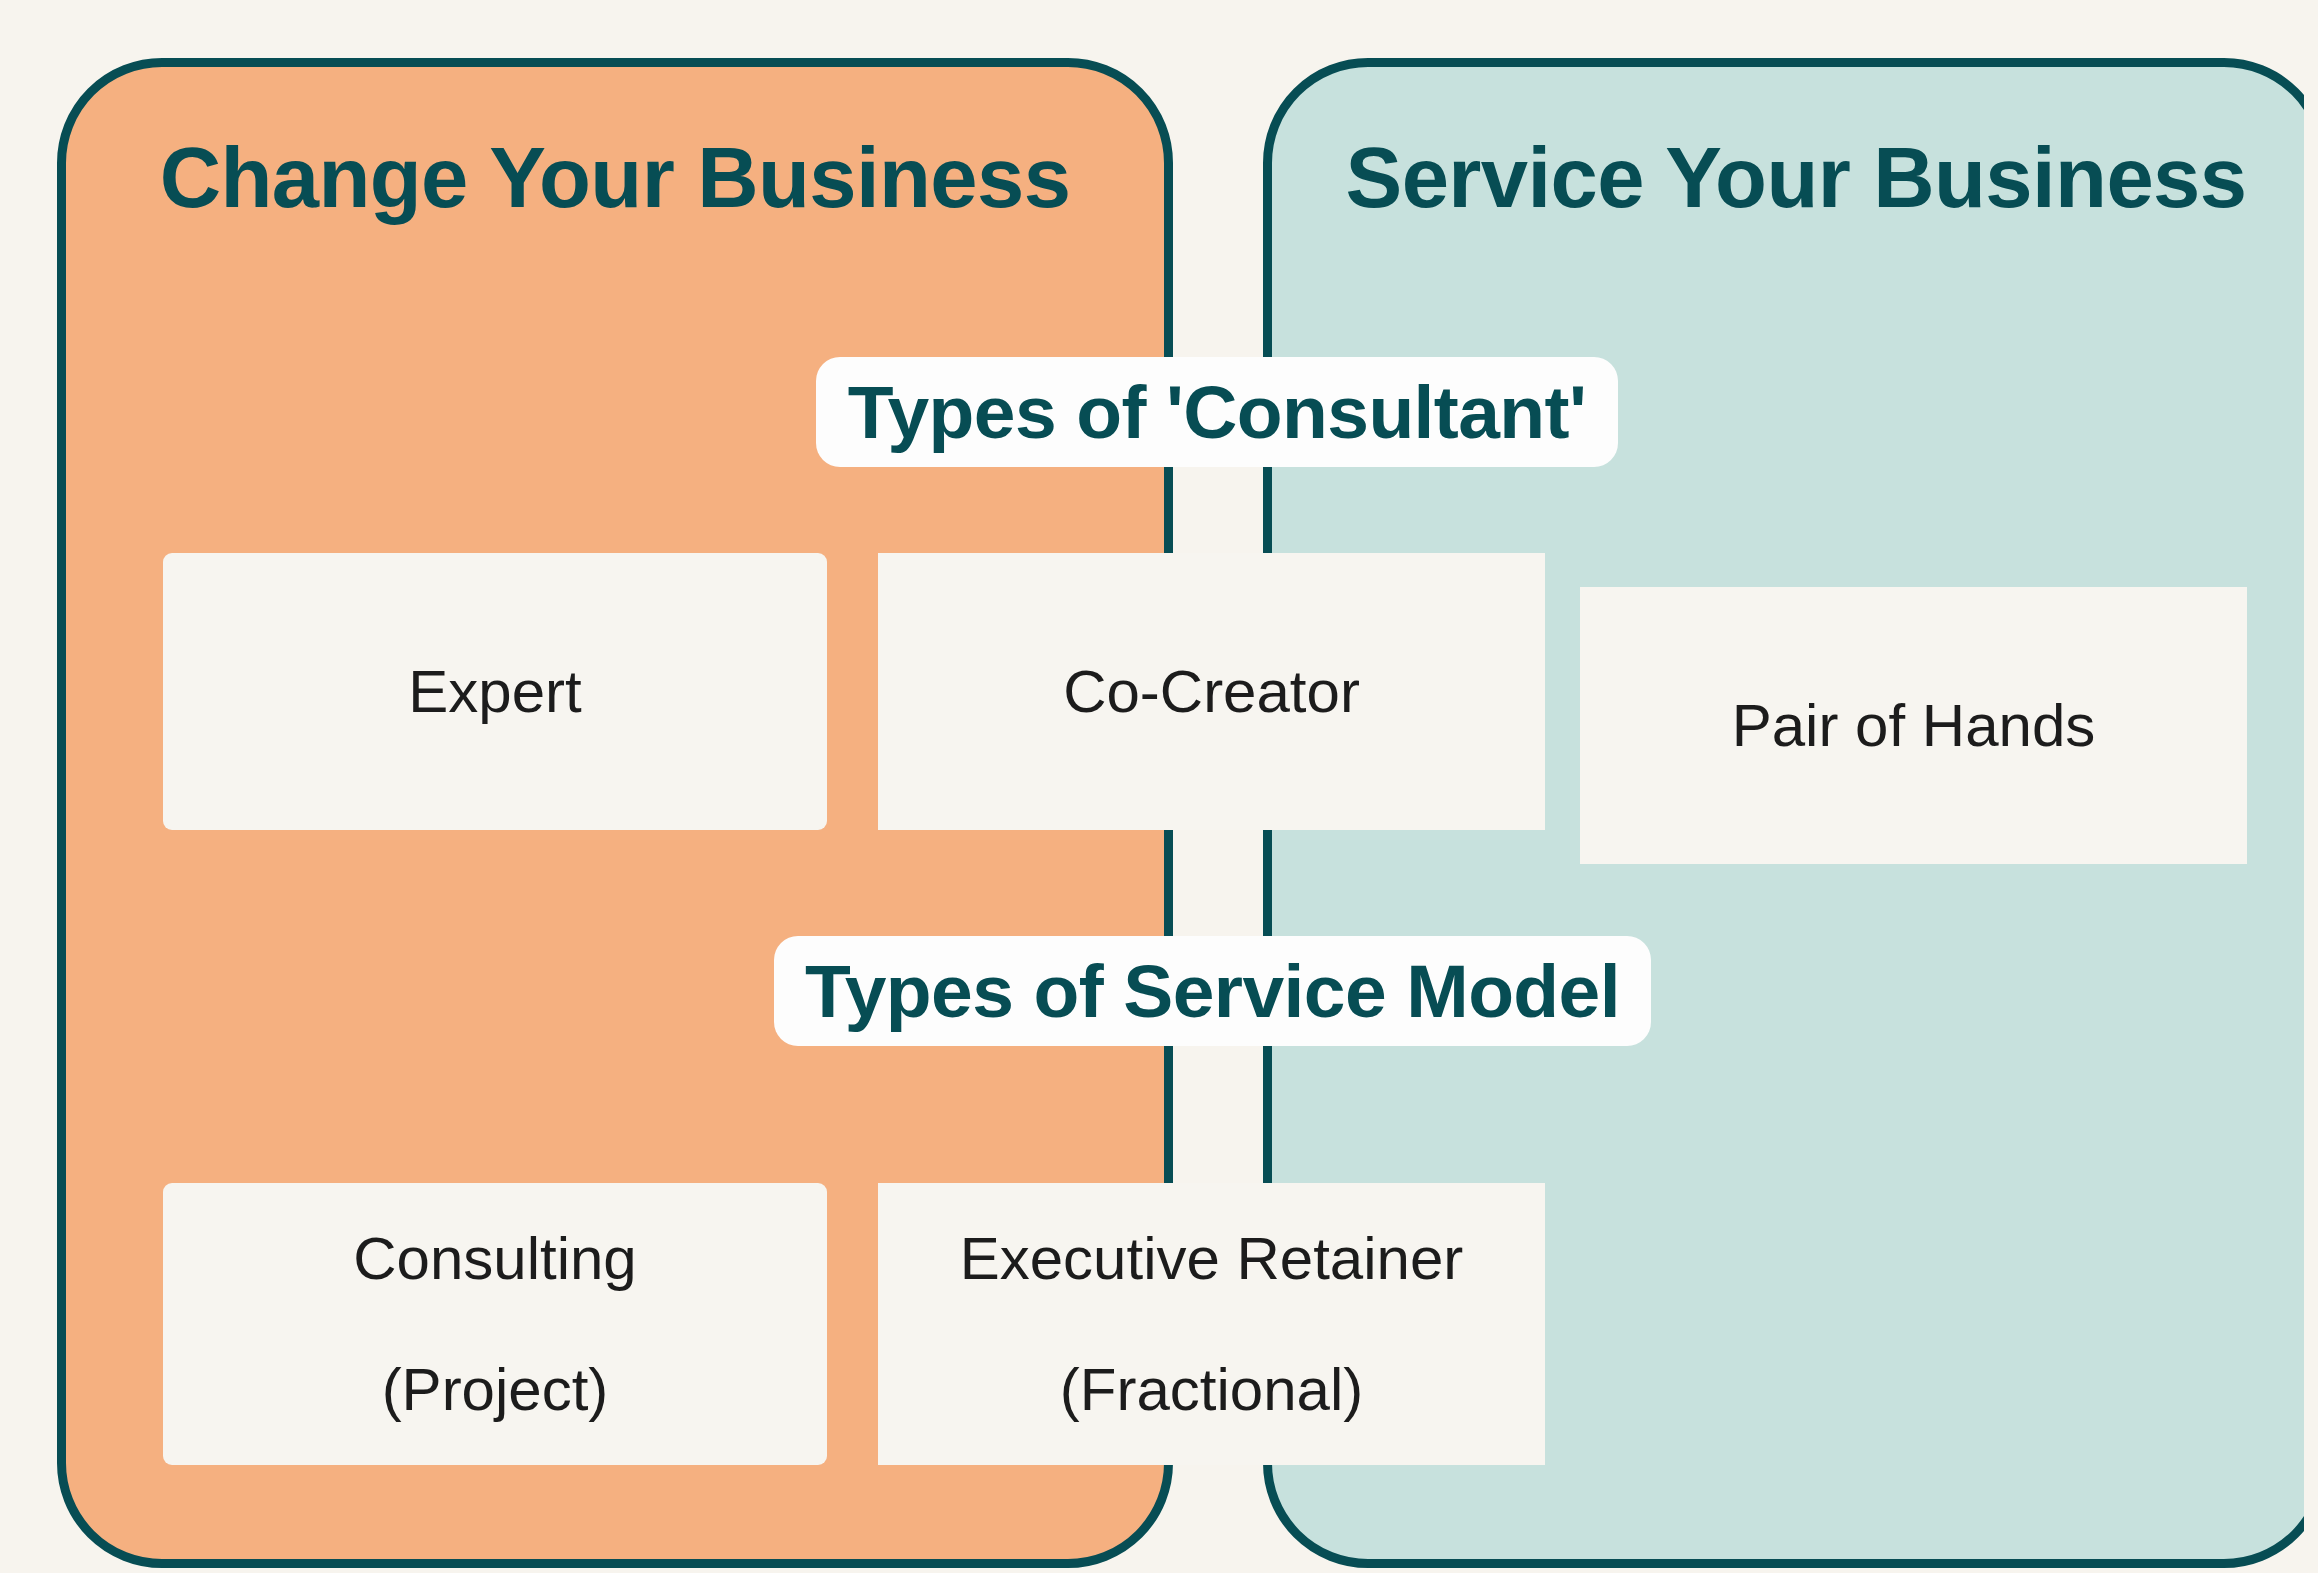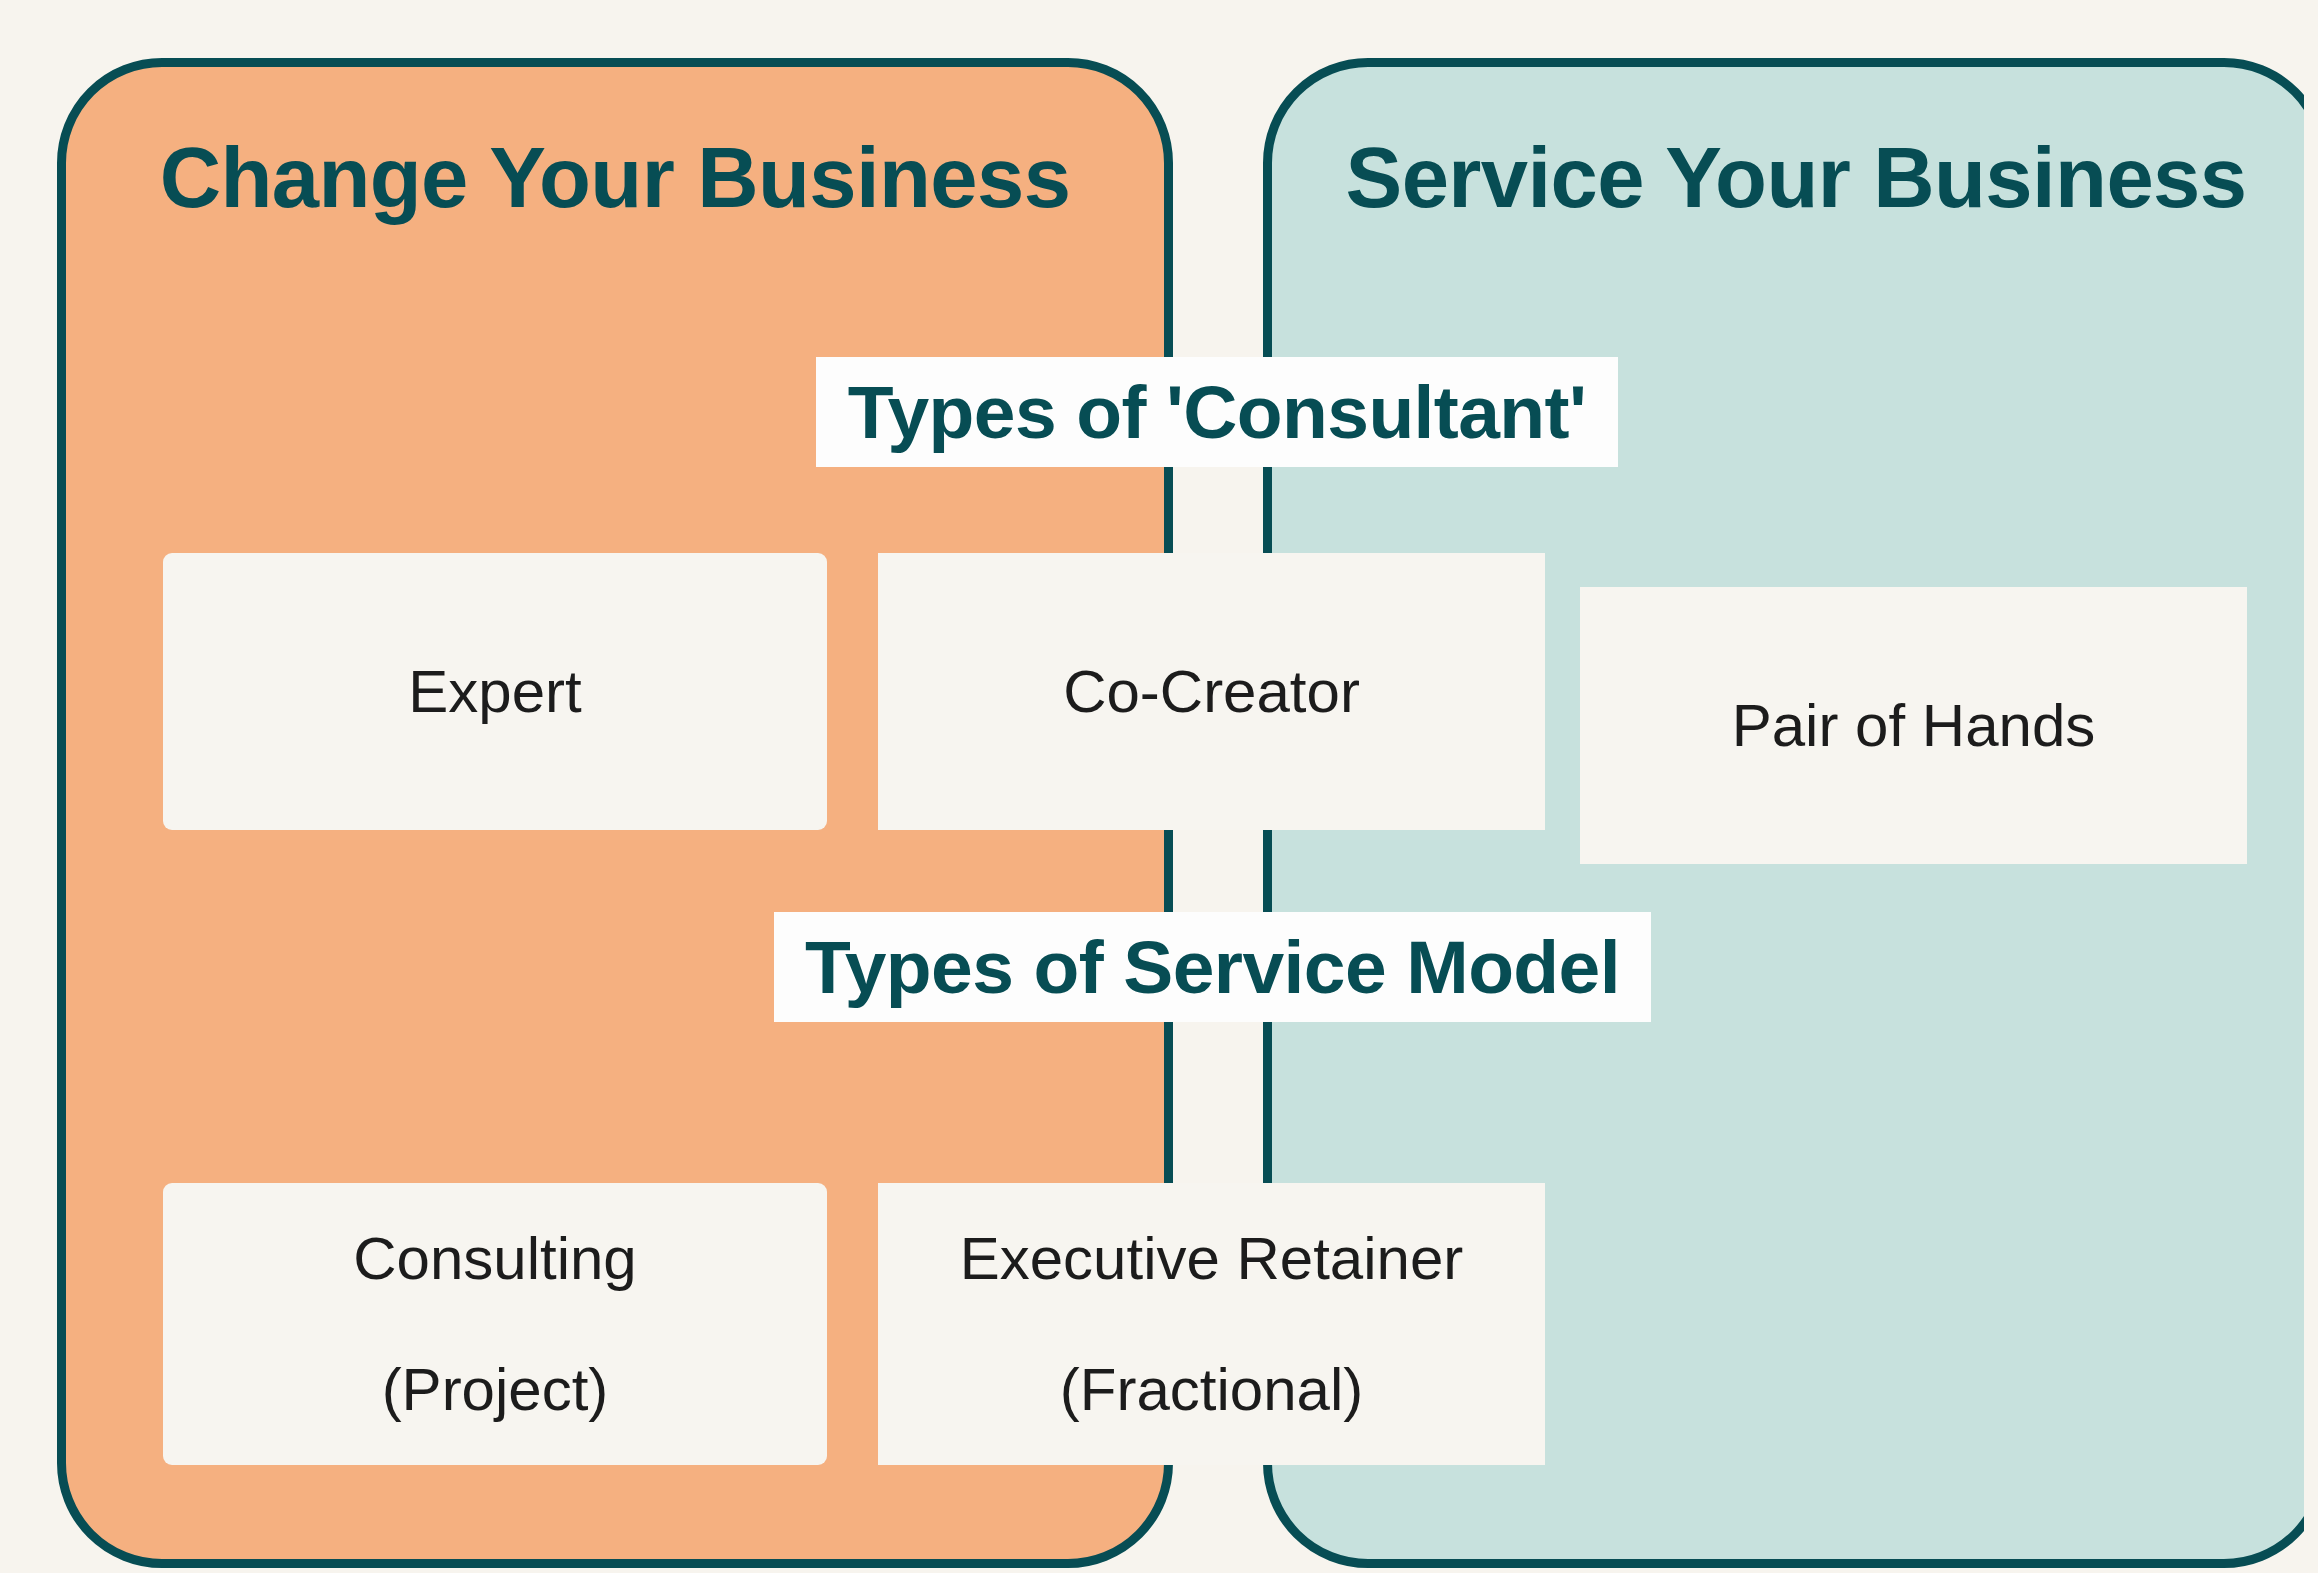--- a/index.html
+++ b/index.html
@@ -61,23 +61,24 @@
     background:var(--banner-fill);
     display:flex;
     align-items:center;
     justify-content:center;
     font-size:75px;
     font-weight:700;
     color:var(--heading-text);
     white-space:nowrap;
     z-index:3;
     letter-spacing:-0.6px;
+    border-radius:24px;
   }
   .banner-consultant{left:788px;top:329px;width:802px;height:110px;}
-  .banner-service{left:746px;top:884px;width:877px;height:110px;}
+  .banner-service{left:746px;top:908px;width:877px;height:110px;}
   .card{
     position:absolute;
     background:var(--card-fill);
     display:flex;
     flex-direction:column;
     align-items:center;
     justify-content:center;
     gap:34px;
     z-index:2;
     text-align:center;

